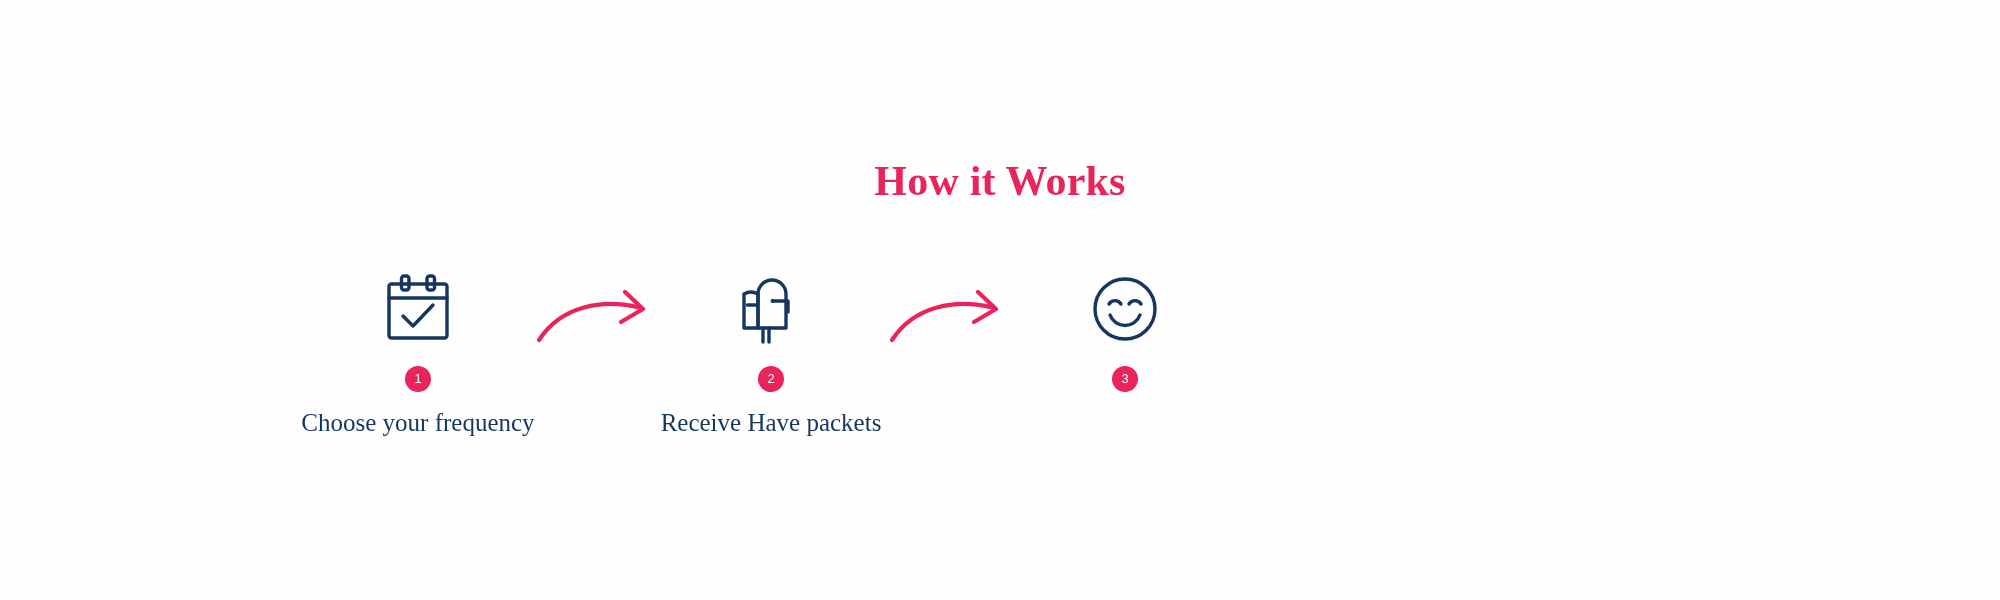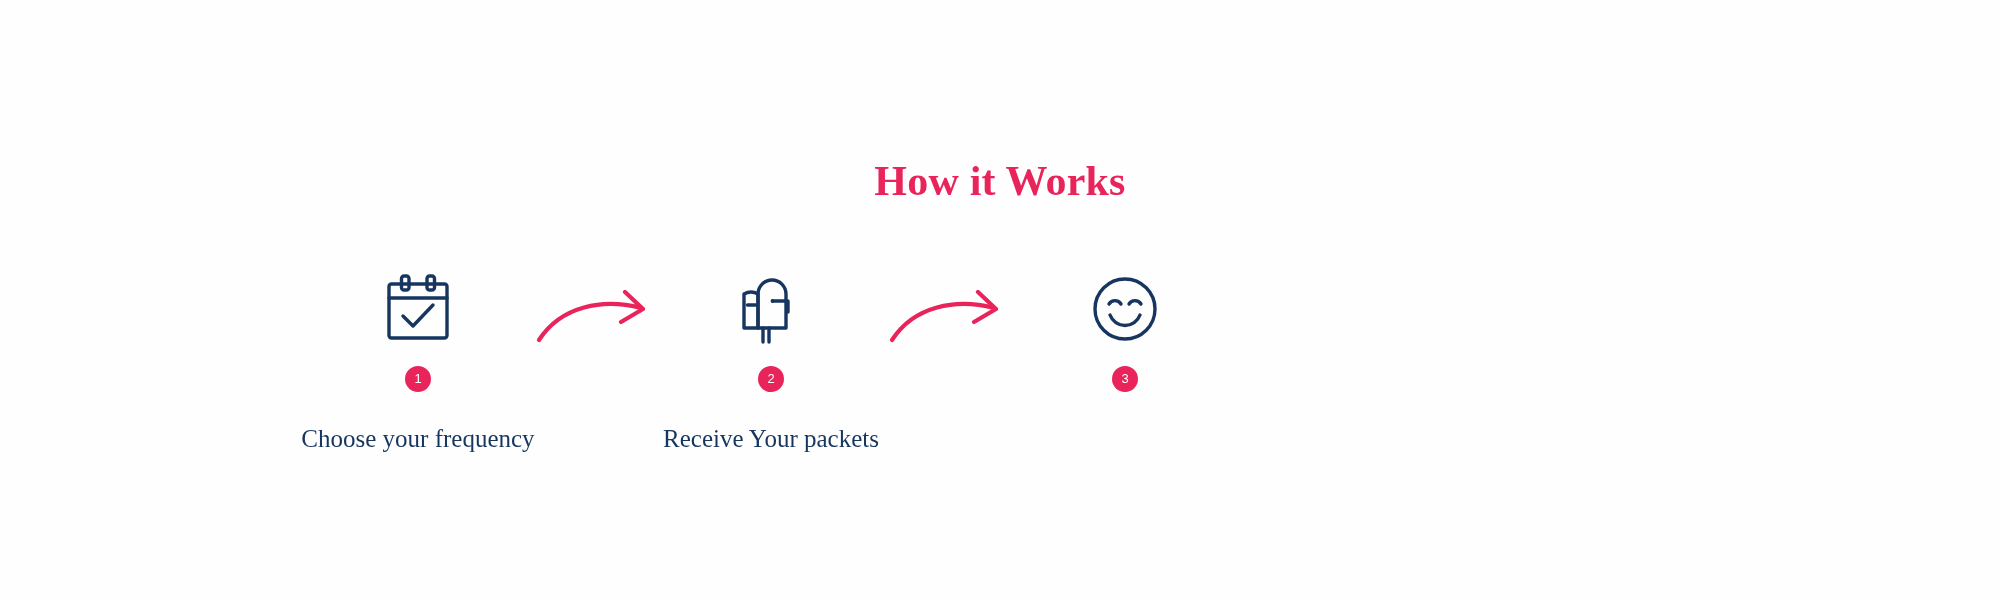--- a/index.html
+++ b/index.html
@@ -75,21 +75,21 @@
     background: #e8245a;
     color: #ffffff;
     font-family: "Liberation Sans", "DejaVu Sans", sans-serif;
     font-size: 13px;
     line-height: 26px;
     text-align: center;
     font-weight: normal;
   }
 
   .step-caption {
-    margin-top: 32px;
+    margin-top: 16px;
     font-family: "Liberation Serif", "DejaVu Serif", serif;
     font-size: 25px;
     color: #16365f;
     line-height: 1.2;
     white-space: nowrap;
   }
 
   
   .arrow {
     position: absolute;
@@ -140,21 +140,21 @@
           <line x1="17.5" y1="33" x2="26" y2="33"></line>
 
           <path d="M42.5 29 L58 29 L58 40"></path>
           <circle cx="42.5" cy="29" r="1.9" fill="#16365f" stroke="none"></circle>
 
           <line x1="33" y1="56" x2="33" y2="70"></line>
           <line x1="39" y1="56" x2="39" y2="70"></line>
         </svg>
       </div>
       <div class="step-badge">2</div>
-      <div class="step-caption">Receive Your packets</div>
+      <div class="step-caption">Receive Have packets</div>
     </div>
 
     <div class="step step-3">
       <div class="step-icon">
         <svg width="76" height="76" viewBox="0 0 76 76" fill="none" stroke="#16365f" stroke-width="3.4" stroke-linecap="round" stroke-linejoin="round">
           <circle cx="38" cy="38" r="30"></circle>
 
           <path d="M22 33 A7 7 0 0 1 34 33"></path>
           <path d="M42 33 A7 7 0 0 1 54 33"></path>
 

